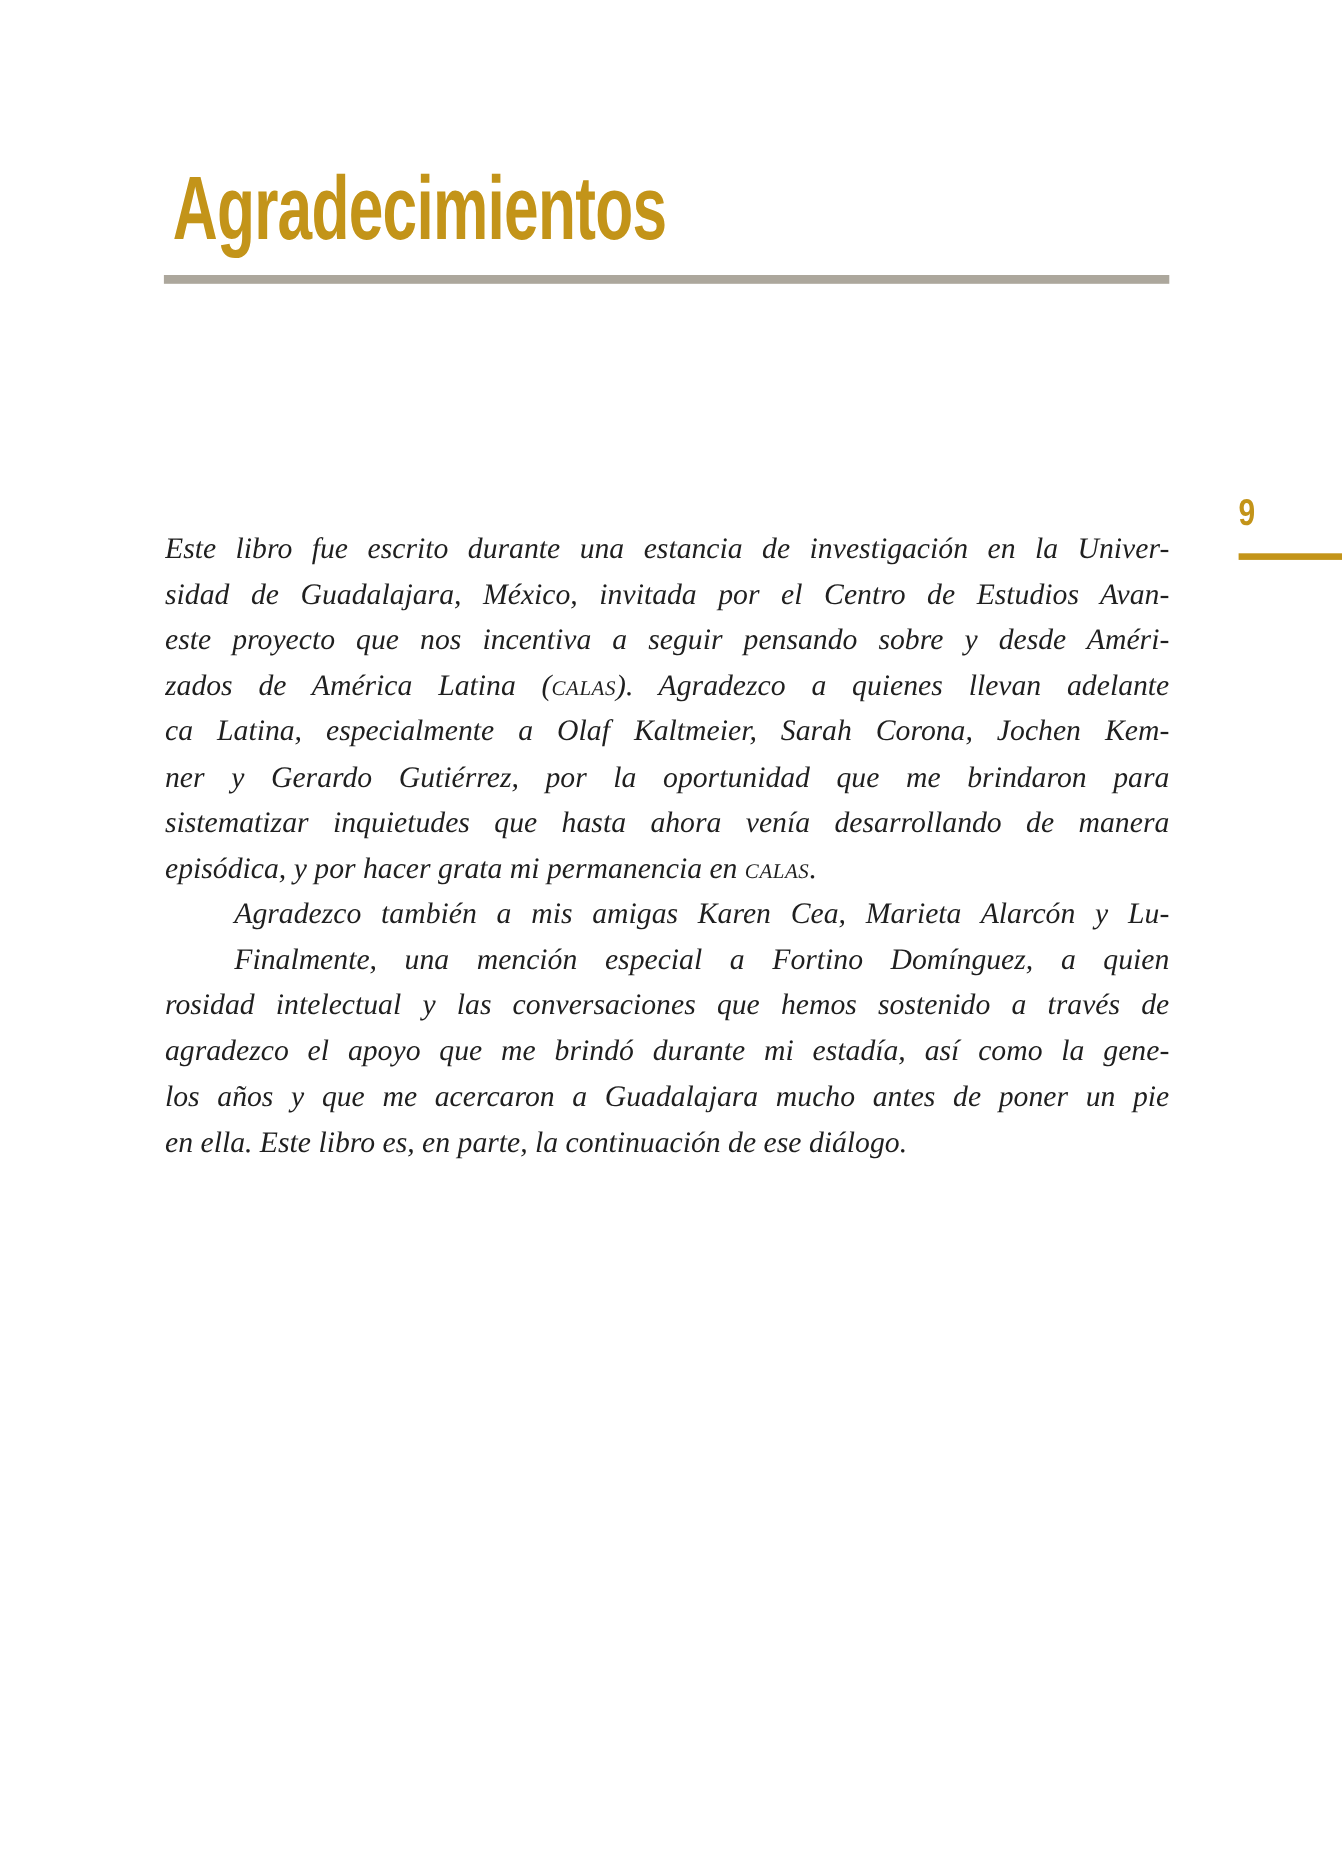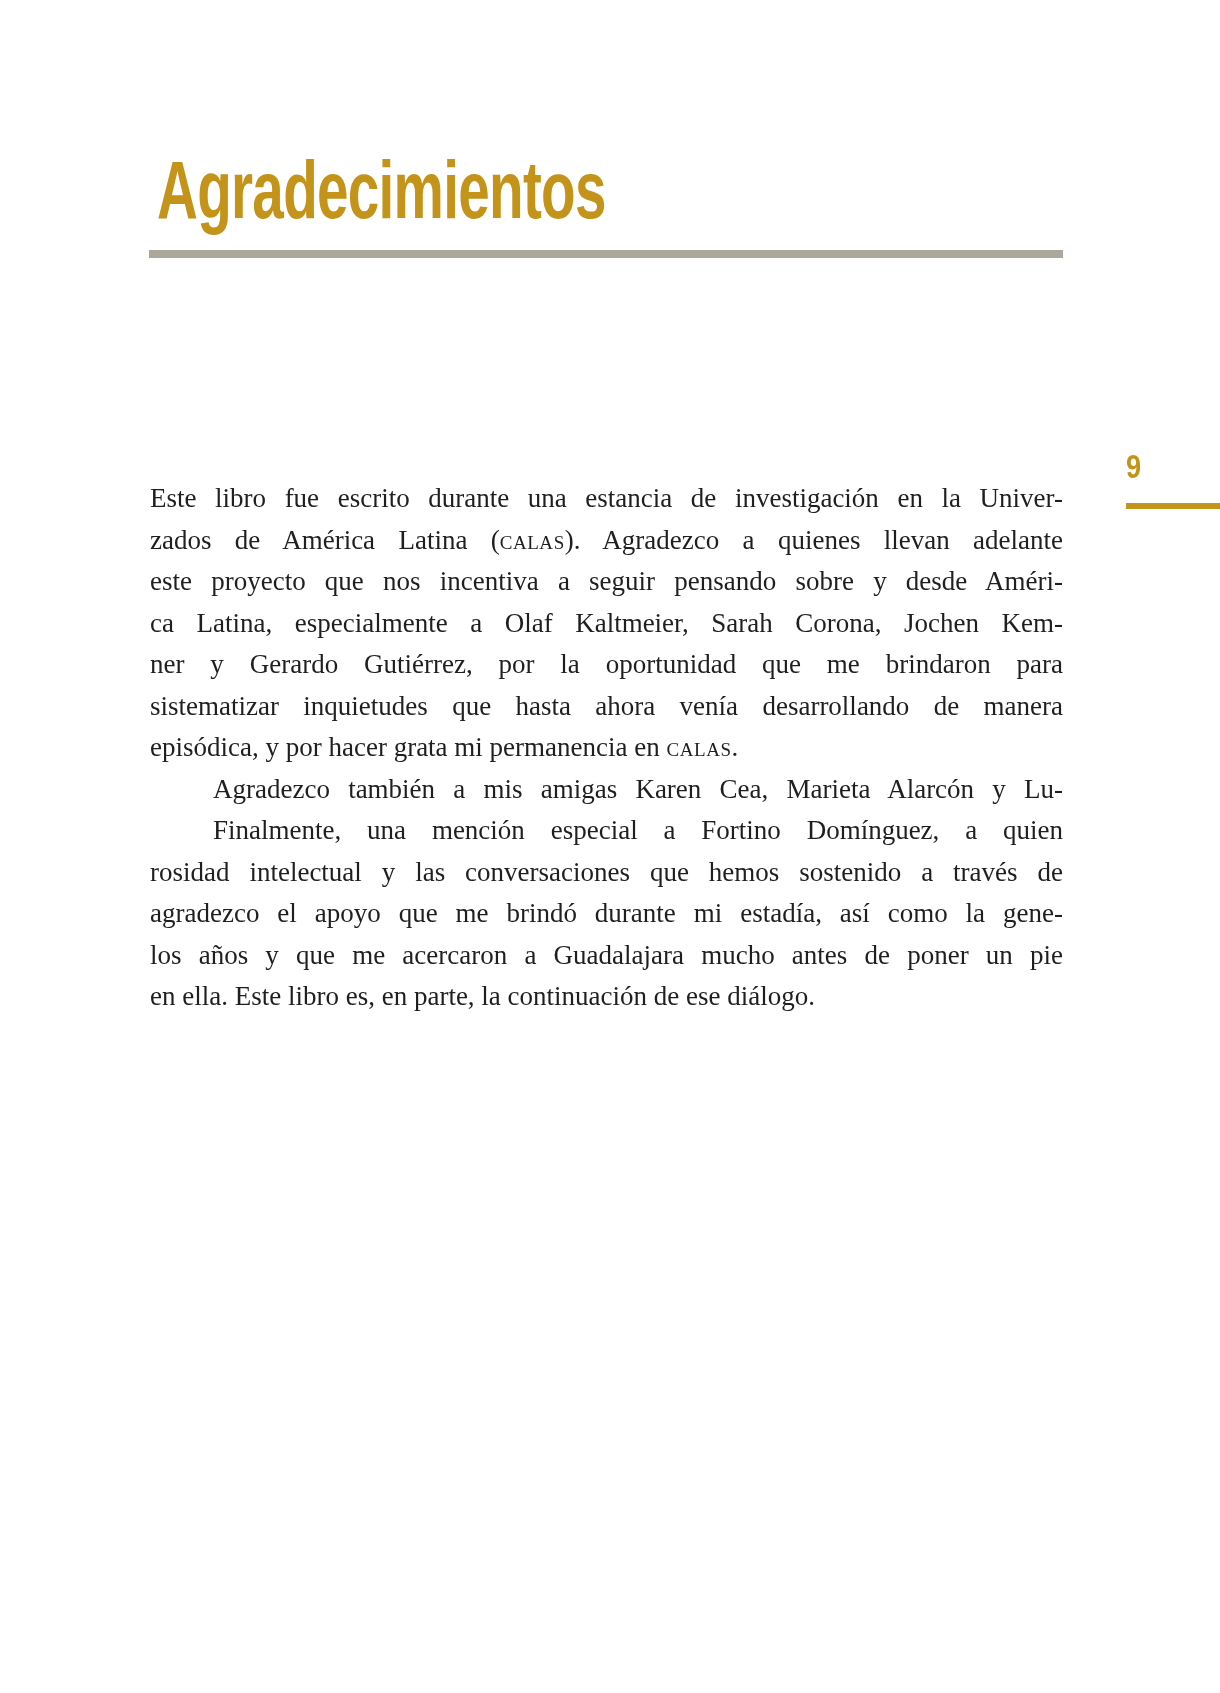--- a/index.html
+++ b/index.html
@@ -60,20 +60,21 @@
     height: 6px;
     background: var(--gold);
   }
   .body-text {
     position: absolute;
     left: 150px;
     top: 478px;
     width: 913px;
     font-size: 27px;
     color: var(--body-text);
+    font-style: italic;
   }
   .line {
     height: 41.5px;
     line-height: 41.5px;
     text-align: justify;
     text-align-last: justify;
     overflow: hidden;
     white-space: normal;
   }
   .line.last {
@@ -94,22 +95,23 @@
   <h1 class="chapter-title">Agradecimientos</h1>
 
   <div class="title-rule"></div>
 
   <div class="folio">9</div>
 
   <div class="folio-rule"></div>
 
   <div class="body-text">
       <div class="line">Este libro fue escrito durante una estancia de investigación en la Univer-</div>
+      <div class="line">sidad de Guadalajara, México, invitada por el Centro de Estudios Avan-</div>
+      <div class="line">este proyecto que nos incentiva a seguir pensando sobre y desde Améri-</div>
       <div class="line">zados de América Latina (<span class="sc">calas</span>). Agradezco a quienes llevan adelante</div>
-      <div class="line">este proyecto que nos incentiva a seguir pensando sobre y desde Améri-</div>
       <div class="line">ca Latina, especialmente a Olaf Kaltmeier, Sarah Corona, Jochen Kem-</div>
       <div class="line">ner y Gerardo Gutiérrez, por la oportunidad que me brindaron para</div>
       <div class="line">sistematizar inquietudes que hasta ahora venía desarrollando de manera</div>
       <div class="line last">episódica, y por hacer grata mi permanencia en <span class="sc">calas</span>.</div>
       <div class="line indent">Agradezco también a mis amigas Karen Cea, Marieta Alarcón y Lu-</div>
       <div class="line indent">Finalmente, una mención especial a Fortino Domínguez, a quien</div>
       <div class="line">rosidad intelectual y las conversaciones que hemos sostenido a través de</div>
       <div class="line">agradezco el apoyo que me brindó durante mi estadía, así como la gene-</div>
       <div class="line">los años y que me acercaron a Guadalajara mucho antes de poner un pie</div>
       <div class="line last">en ella. Este libro es, en parte, la continuación de ese diálogo.</div>

